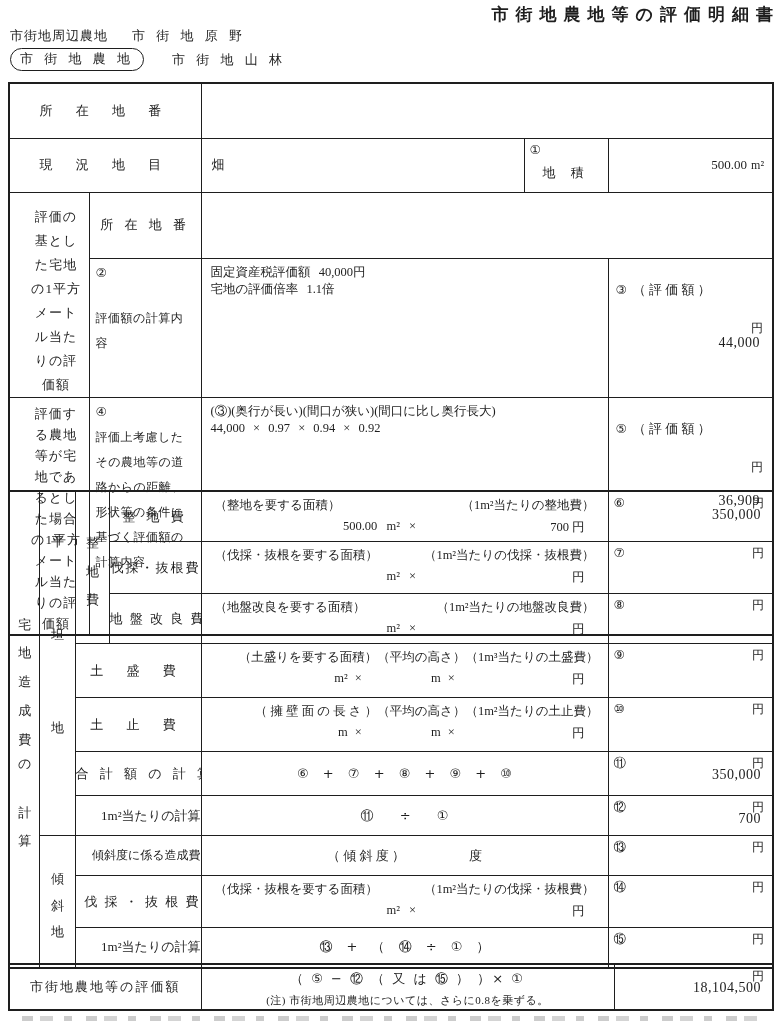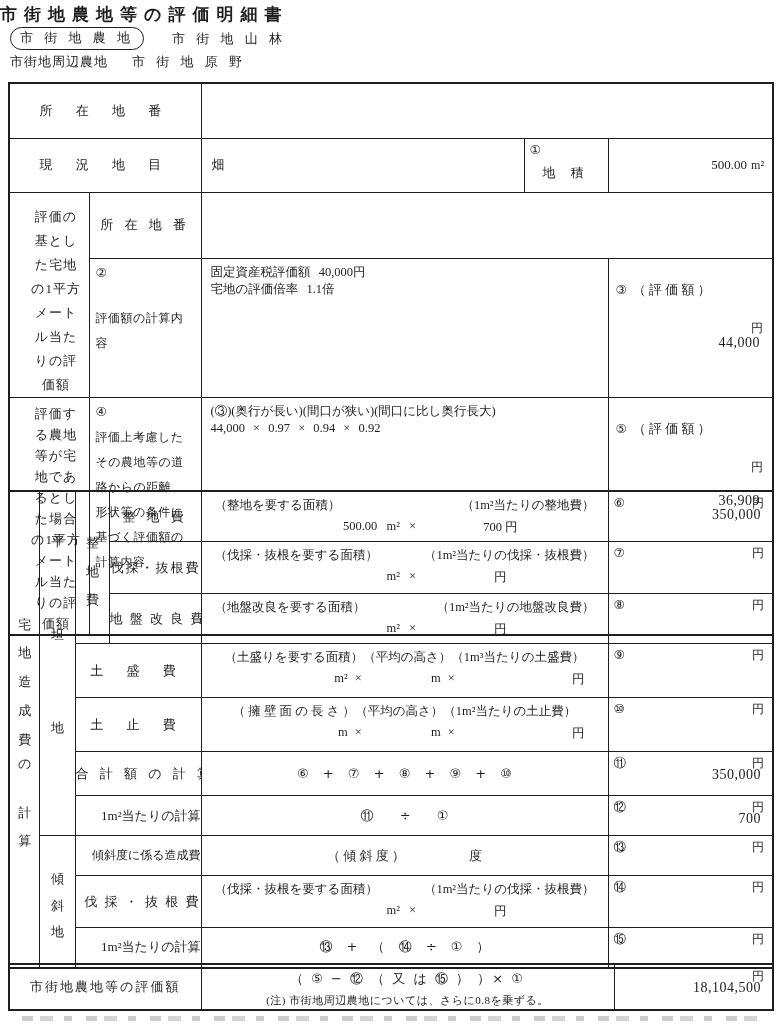--- a/index.html
+++ b/index.html
@@ -1,20 +1,20 @@
 <!DOCTYPE html>
 <html><head>
 <meta charset="utf-8">
 <style>
   *{margin:0;padding:0;box-sizing:border-box}
   html,body{width:780px;height:1024px;background:#ffffff;overflow:hidden}
   body{font-family:"Liberation Serif","DejaVu Serif",serif;color:#1e1e1e;position:relative}
   .page{position:absolute;inset:0;background:#fff}
 
-  .title{position:absolute;top:3px;left:0;width:100%;text-align:left;
+  .title{position:absolute;top:3px;left:0;width:100%;text-align:right;
     font-family:"DejaVu Sans",sans-serif;font-weight:bold;font-size:17px;letter-spacing:7px}
 
   .opts{position:absolute;top:27px;left:10px;font-size:13px}
   .opts-row{display:flex;align-items:center;margin-bottom:3px}
   .opt{letter-spacing:4px;white-space:nowrap}
   .opt.tight{letter-spacing:1px}
   .oval{border:1.6px solid #1e1e1e;border-radius:16px;padding:1px 9px 2px 9px;display:inline-block}
   .opt-col2{margin-left:28px}
 
   table{border-collapse:collapse;table-layout:fixed;position:absolute;left:8px;border:2px solid #1e1e1e}
@@ -55,22 +55,22 @@
     text-align:center;white-space:nowrap;font-size:13px}
   .v1 .vtext{letter-spacing:29px}
   .v2a .vtext{letter-spacing:92px}
   .v2b .vtext{letter-spacing:26px}
   .v3 .vtext{letter-spacing:28px}
   td.vcell{text-align:center;vertical-align:middle}
 
   .two .cl1{display:flex;justify-content:space-between;padding:0 4px}
   .two .cl2{display:flex;margin-top:5px}
   .two .cl2 .sa{width:53%;text-align:right;word-spacing:6px}
-  .two .cl2 .sb{flex:1;text-align:center;padding-right:14px}
-  .three .cl1{display:flex;justify-content:center}
+  .two .cl2 .sb{flex:1;text-align:right;padding-right:14px}
+  .three .cl1{display:flex;justify-content:flex-end}
   .three .cl2{display:flex;margin-top:5px}
   .three .cl2 .sa{width:39%;text-align:right;word-spacing:4px}
   .three .cl2 .sm{width:24%;text-align:right;word-spacing:4px}
   .three .cl2 .sb{flex:1;text-align:right;padding-right:14px}
 
   .slope-cell{ text-align:center;font-size:13px}
   .slope-cell .deg{margin-left:64px}
 
   .t3 .blabel{text-align:center;letter-spacing:2px}
   .t3 .bformula{text-align:center;font-family:"DejaVu Sans",sans-serif;font-size:13px;letter-spacing:2px;padding-top:4px}
@@ -81,26 +81,26 @@
 </style>
 </head>
 <body>
 
 <div class="page">
 
   <div class="title">市街地農地等の評価明細書</div>
 
   <div class="opts">
     <div class="opts-row">
+      <span class="opt tight">市街地周辺農地</span>
+      <span class="opt opt-col2" style="margin-left:24px">市 街 地 原 野</span>
+    </div>
+    <div class="opts-row">
       <span class="oval"><span class="opt">市 街 地 農 地</span></span>
       <span class="opt opt-col2">市 街 地 山 林</span>
-    </div>
-    <div class="opts-row">
-      <span class="opt tight">市街地周辺農地</span>
-      <span class="opt opt-col2" style="margin-left:24px">市 街 地 原 野</span>
     </div>
   </div>
 
   <table class="t1">
     <colgroup>
         <col style="width:80px">
         <col style="width:112px">
         <col style="width:323px">
         <col style="width:84px">
         <col style="width:165px">

